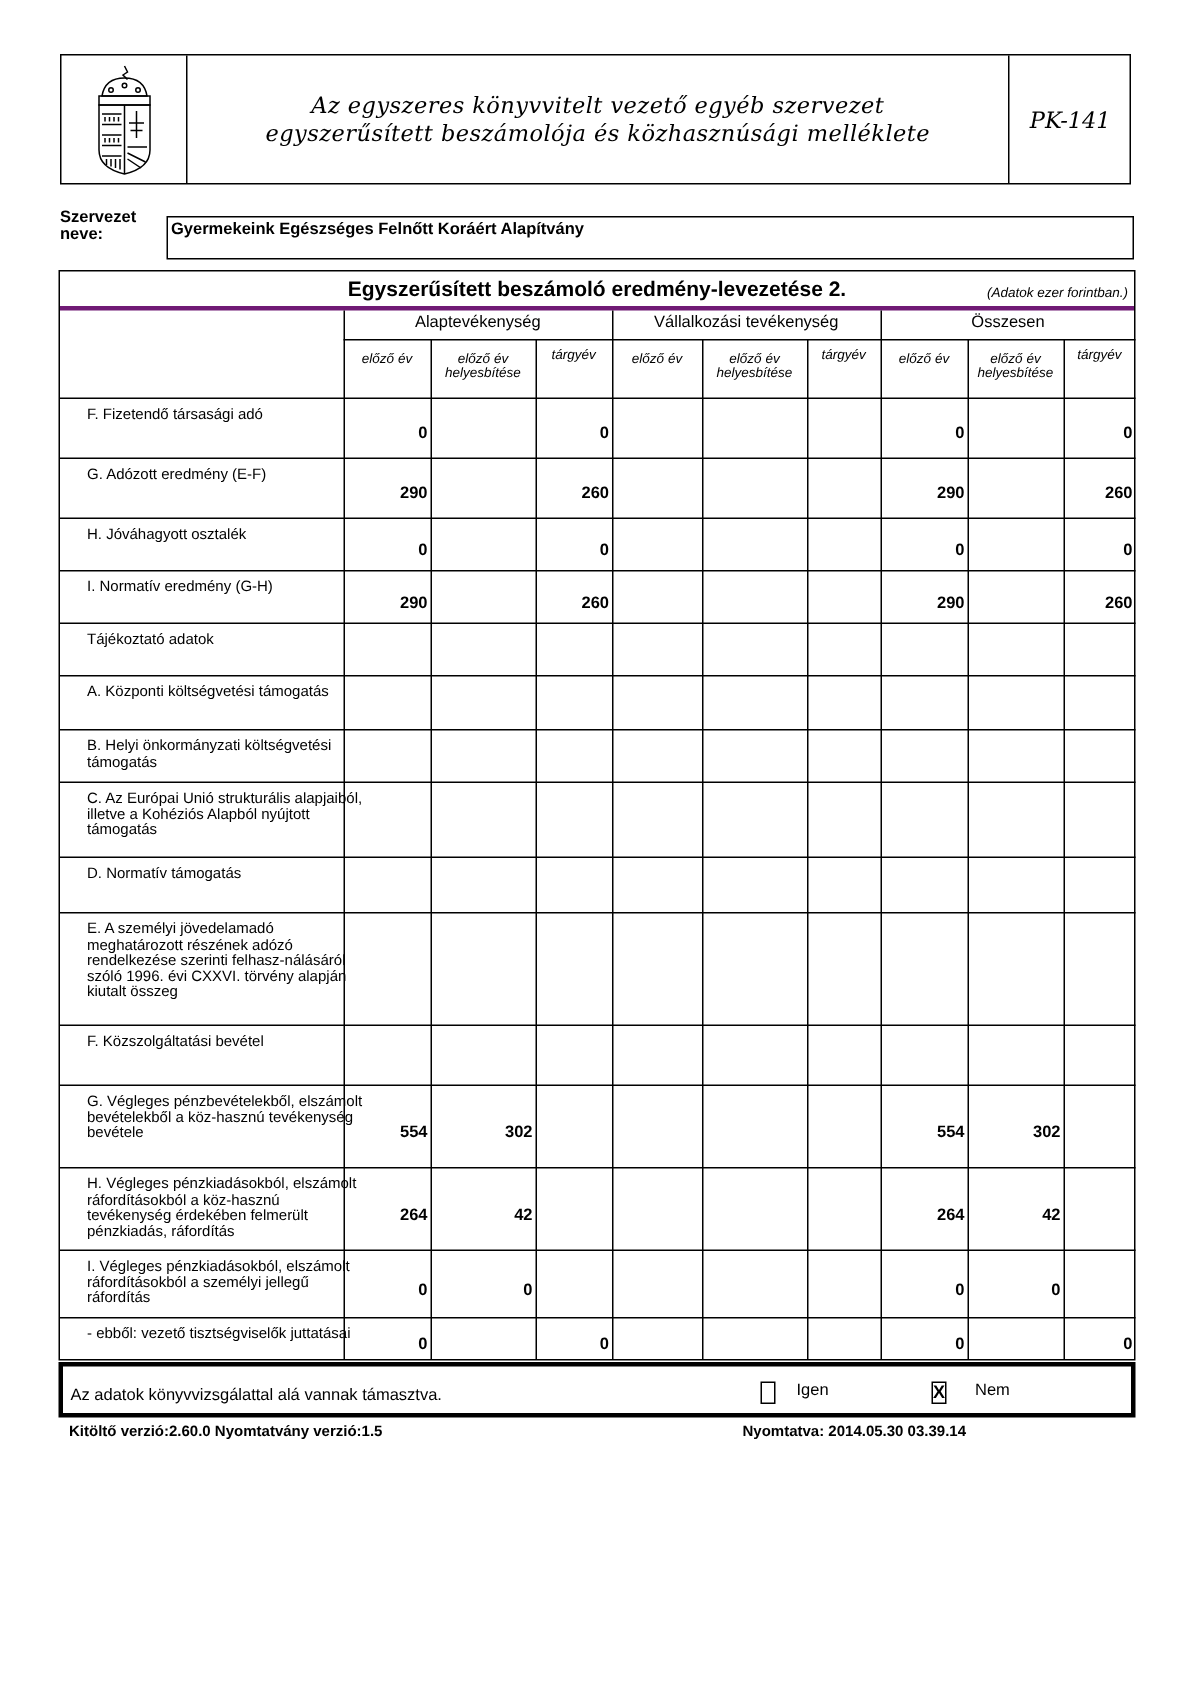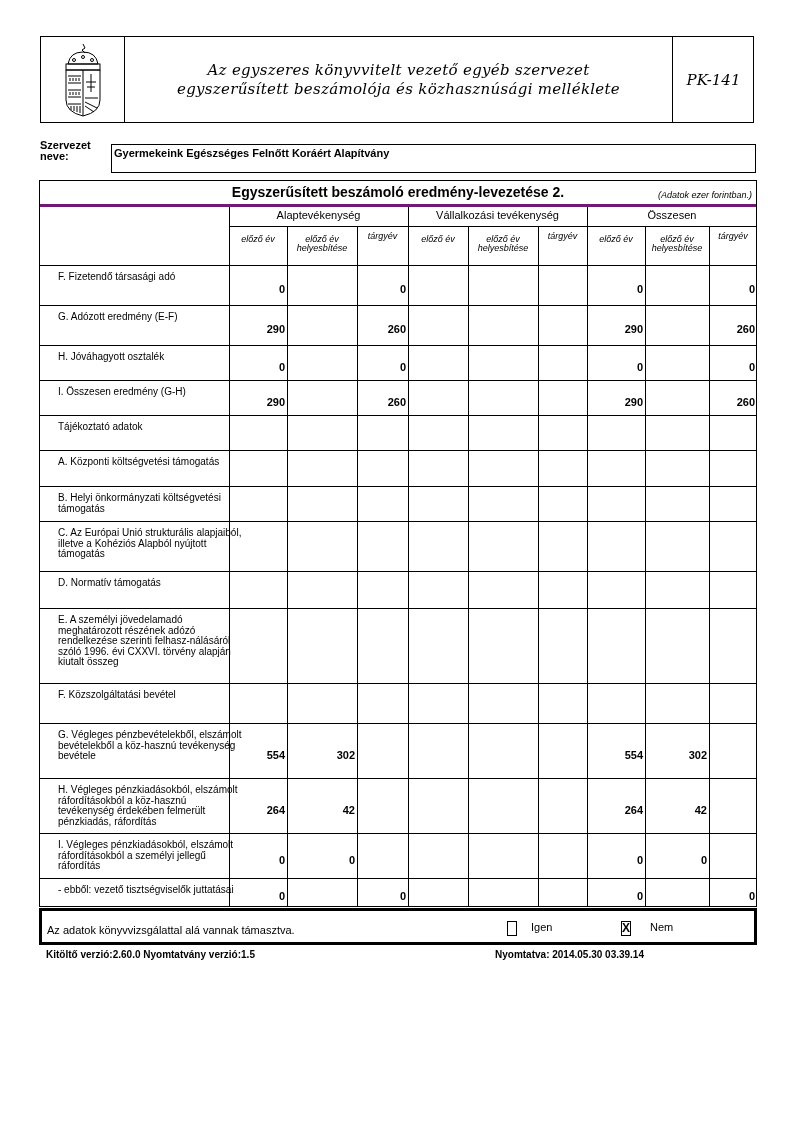--- a/index.html
+++ b/index.html
@@ -156,21 +156,21 @@
     <div class="rowlabel" style="top:352px;width:186px;">H. Jóváhagyott osztalék</div>
     <div class="val" style="left:229px;width:56px;top:361px;">0</div>
     <div class="val" style="left:287px;width:68px;top:361px;"></div>
     <div class="val" style="left:357px;width:49px;top:361px;">0</div>
     <div class="val" style="left:408px;width:58px;top:361px;"></div>
     <div class="val" style="left:468px;width:68px;top:361px;"></div>
     <div class="val" style="left:538px;width:47px;top:361px;"></div>
     <div class="val" style="left:587px;width:56px;top:361px;">0</div>
     <div class="val" style="left:645px;width:62px;top:361px;"></div>
     <div class="val" style="left:709px;width:46px;top:361px;">0</div>
-    <div class="rowlabel" style="top:387px;width:186px;">I. Összesen eredmény (G-H)</div>
+    <div class="rowlabel" style="top:387px;width:186px;">I. Normatív eredmény (G-H)</div>
     <div class="val" style="left:229px;width:56px;top:396px;">290</div>
     <div class="val" style="left:287px;width:68px;top:396px;"></div>
     <div class="val" style="left:357px;width:49px;top:396px;">260</div>
     <div class="val" style="left:408px;width:58px;top:396px;"></div>
     <div class="val" style="left:468px;width:68px;top:396px;"></div>
     <div class="val" style="left:538px;width:47px;top:396px;"></div>
     <div class="val" style="left:587px;width:56px;top:396px;">290</div>
     <div class="val" style="left:645px;width:62px;top:396px;"></div>
     <div class="val" style="left:709px;width:46px;top:396px;">260</div>
     <div class="rowlabel" style="top:422px;width:186px;">Tájékoztató adatok</div>

